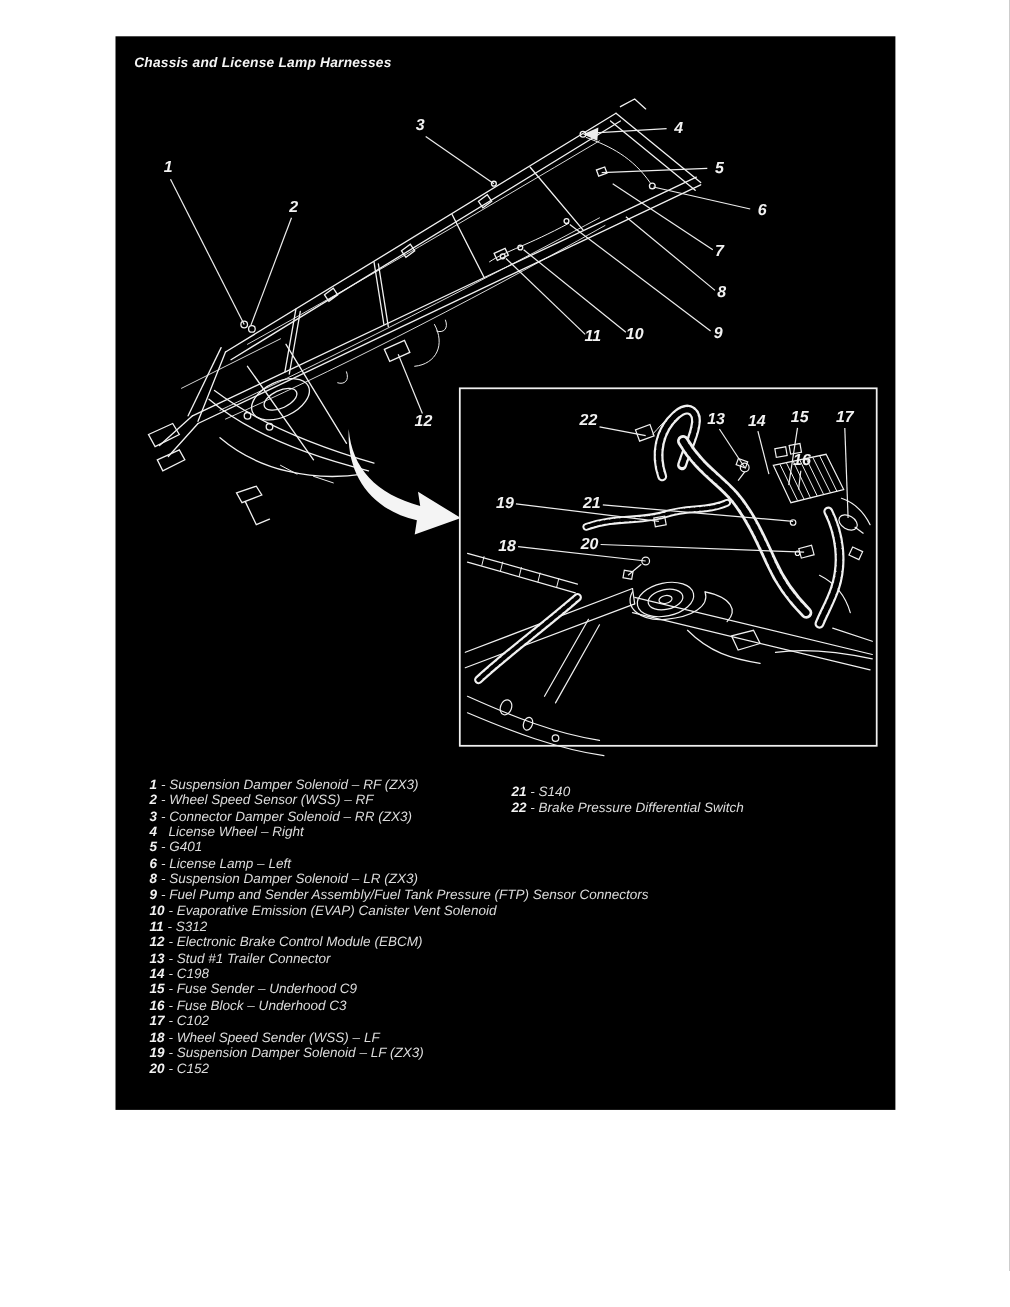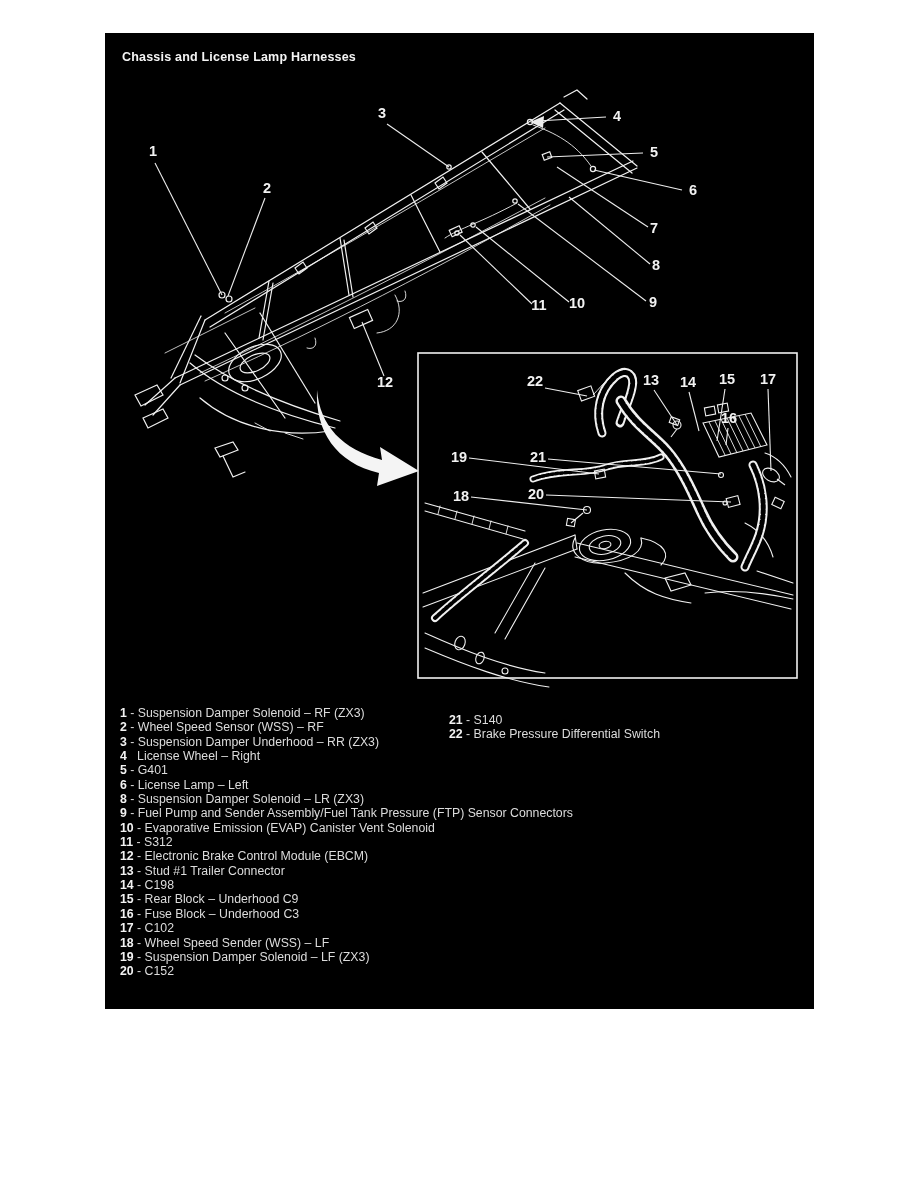--- a/index.html
+++ b/index.html
@@ -2,32 +2,32 @@
 <html><head>
 <meta charset="utf-8">
 <style>
   html,body{margin:0;padding:0;}
   body{
     width:918px;height:1188px;background:#ffffff;position:relative;
     font-family:"Liberation Sans",sans-serif;
   }
   .panel{
     position:absolute;left:105px;top:33px;width:709px;height:976px;
-    background:#000000;overflow:hidden;
+    background:#000000;overflow:hidden;font-style:italic;
   }
   .panel-title{
     position:absolute;left:17px;top:17px;
     color:#f4f4f4;font-size:12.5px;font-weight:bold;letter-spacing:.2px;
     white-space:pre;
   }
   svg.art{position:absolute;left:0;top:0;}
   .legend{position:absolute;color:#e9e9e9;font-size:12.3px;line-height:14.35px;}
   .legend-left{left:15px;top:673px;width:330px;}
   .legend-right{left:344px;top:680px;width:350px;}
-  .lrow{white-space:pre;}
+  .lrow{white-space:pre;margin-left:16px;}
   .lrow b{font-weight:bold;color:#f2f2f2;}
   .lrow span{color:#dcdcdc;}
   text.co{
     fill:#f2f2f2;font-family:"Liberation Sans",sans-serif;
     font-size:14.5px;font-weight:bold;text-anchor:middle;
   }
 </style>
 </head>
 <body>
 
@@ -239,32 +239,32 @@
     <text class="co" x="356" y="468">18</text>
     <text class="co" x="354" y="429">19</text>
     <text class="co" x="431" y="466">20</text>
     <text class="co" x="433" y="429">21</text>
     <text class="co" x="430" y="353">22</text>
   </svg>
 
   <div class="legend legend-left">
     <div class="lrow"><b>1</b><span> - Suspension Damper Solenoid – RF (ZX3)</span></div>
     <div class="lrow"><b>2</b><span> - Wheel Speed Sensor (WSS) – RF</span></div>
-    <div class="lrow"><b>3</b><span> - Suspension Damper Underhood – RR (ZX3)</span></div>
+    <div class="lrow"><b>3</b><span> - Connector Damper Solenoid – RR (ZX3)</span></div>
     <div class="lrow"><b>4</b><span>   License Wheel – Right</span></div>
     <div class="lrow"><b>5</b><span> - G401</span></div>
     <div class="lrow"><b>6</b><span> - License Lamp – Left</span></div>
     <div class="lrow"><b>8</b><span> - Suspension Damper Solenoid – LR (ZX3)</span></div>
     <div class="lrow"><b>9</b><span> - Fuel Pump and Sender Assembly/Fuel Tank Pressure (FTP) Sensor Connectors</span></div>
     <div class="lrow"><b>10</b><span> - Evaporative Emission (EVAP) Canister Vent Solenoid</span></div>
     <div class="lrow"><b>11</b><span> - S312</span></div>
     <div class="lrow"><b>12</b><span> - Electronic Brake Control Module (EBCM)</span></div>
     <div class="lrow"><b>13</b><span> - Stud #1 Trailer Connector</span></div>
     <div class="lrow"><b>14</b><span> - C198</span></div>
-    <div class="lrow"><b>15</b><span> - Rear Block – Underhood C9</span></div>
+    <div class="lrow"><b>15</b><span> - Fuse Sender – Underhood C9</span></div>
     <div class="lrow"><b>16</b><span> - Fuse Block – Underhood C3</span></div>
     <div class="lrow"><b>17</b><span> - C102</span></div>
     <div class="lrow"><b>18</b><span> - Wheel Speed Sender (WSS) – LF</span></div>
     <div class="lrow"><b>19</b><span> - Suspension Damper Solenoid – LF (ZX3)</span></div>
     <div class="lrow"><b>20</b><span> - C152</span></div>
   </div>
 
   <div class="legend legend-right">
     <div class="lrow"><b>21</b><span> - S140</span></div>
     <div class="lrow"><b>22</b><span> - Brake Pressure Differential Switch</span></div>

